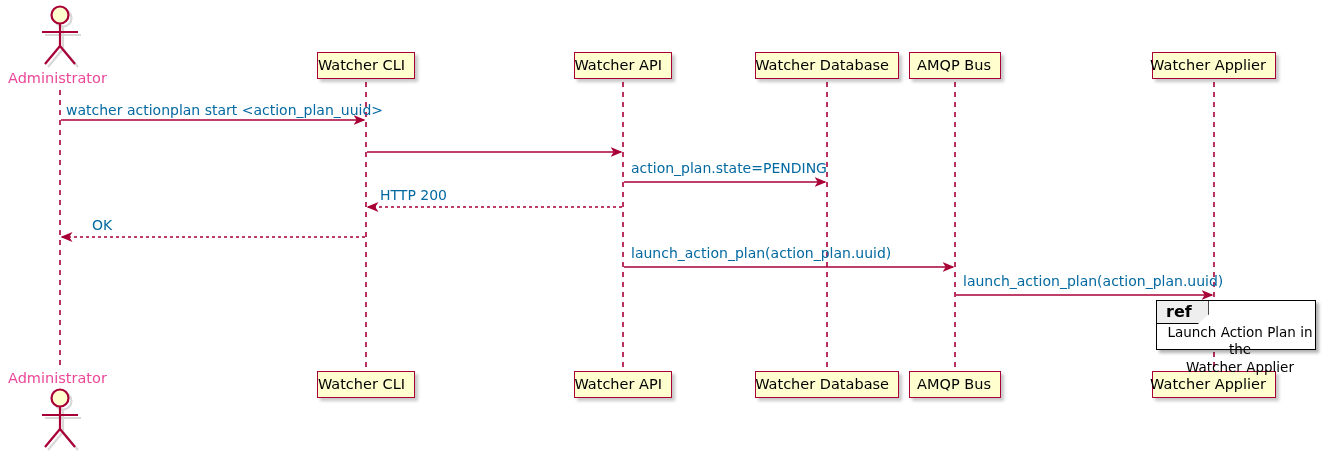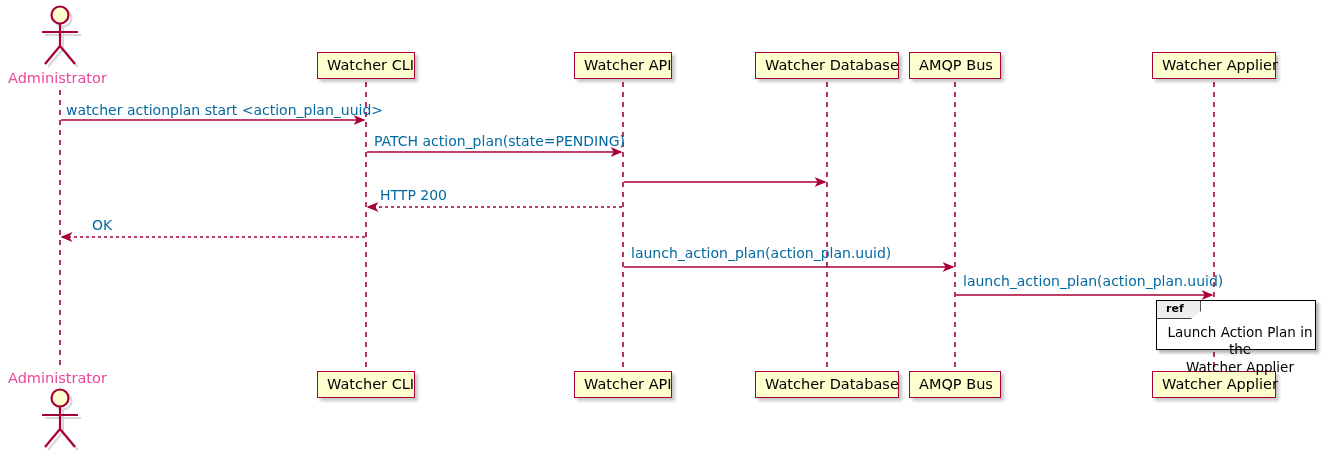--- a/index.html
+++ b/index.html
@@ -34,21 +34,21 @@
     box-sizing: border-box;
     background: #FEFECE;
     border: 1.5px solid #A80036;
     box-shadow: 3px 3px 3px rgba(0,0,0,0.22);
     color: #000000;
     font-size: 14.5px;
     line-height: 1;
     white-space: nowrap;
     display: flex;
     align-items: center;
-    justify-content: flex-start;
+    justify-content: flex-end;
     padding: 0 9px;
     height: 27px;
   }
 
   
   .actor-label {
     position: absolute;
     font-size: 14.5px;
     color: #ec4899;
     white-space: nowrap;
@@ -74,21 +74,21 @@
   }
   .ref-tab {
     position: absolute;
     left: 0;
     top: 0;
     box-sizing: border-box;
     background: #EEEEEE;
     border-right: 1.5px solid #000000;
     border-bottom: 1.5px solid #000000;
     font-weight: bold;
-    font-size: 11px;
+    font-size: 16px;
     color: #000000;
     padding: 2px 16px 2px 9px;
     line-height: 1.15;
     clip-path: polygon(0 0, 100% 0, 100% 58%, 78% 100%, 0 100%);
   }
   .ref-text {
     position: absolute;
     left: 8px;
     top: 23px;
     font-size: 13.5px;
@@ -206,22 +206,22 @@
   <div class="participant-box" style="left:1152px; top:371px; width:124px;">
     <span>Watcher Applier</span>
   </div>
 
   <div class="actor-label" style="left:8px; top:71px;">Administrator</div>
 
   <div class="actor-label" style="left:8px; top:371px;">Administrator</div>
 
   <div class="msg-label" style="left:66px; top:103px;">watcher actionplan start &lt;action_plan_uuid&gt;</div>
 
-  <div class="msg-label" style="left:374px; top:134px;">PATCH action_plan(state=PENDING)</div>
-
+
+  <div class="msg-label" style="left:631px; top:161px;">action_plan.state=PENDING</div>
 
   <div class="msg-label" style="left:380px; top:188px;">HTTP 200</div>
 
   <div class="msg-label" style="left:72px; top:218px;margin-left:20px;">OK</div>
 
   <div class="msg-label" style="left:631px; top:246px;">launch_action_plan(action_plan.uuid)</div>
 
   <div class="msg-label" style="left:963px; top:274px;">launch_action_plan(action_plan.uuid)</div>
 
   <div class="ref-box" style="left:1156px; top:300px; width:160px; height:50px;">

